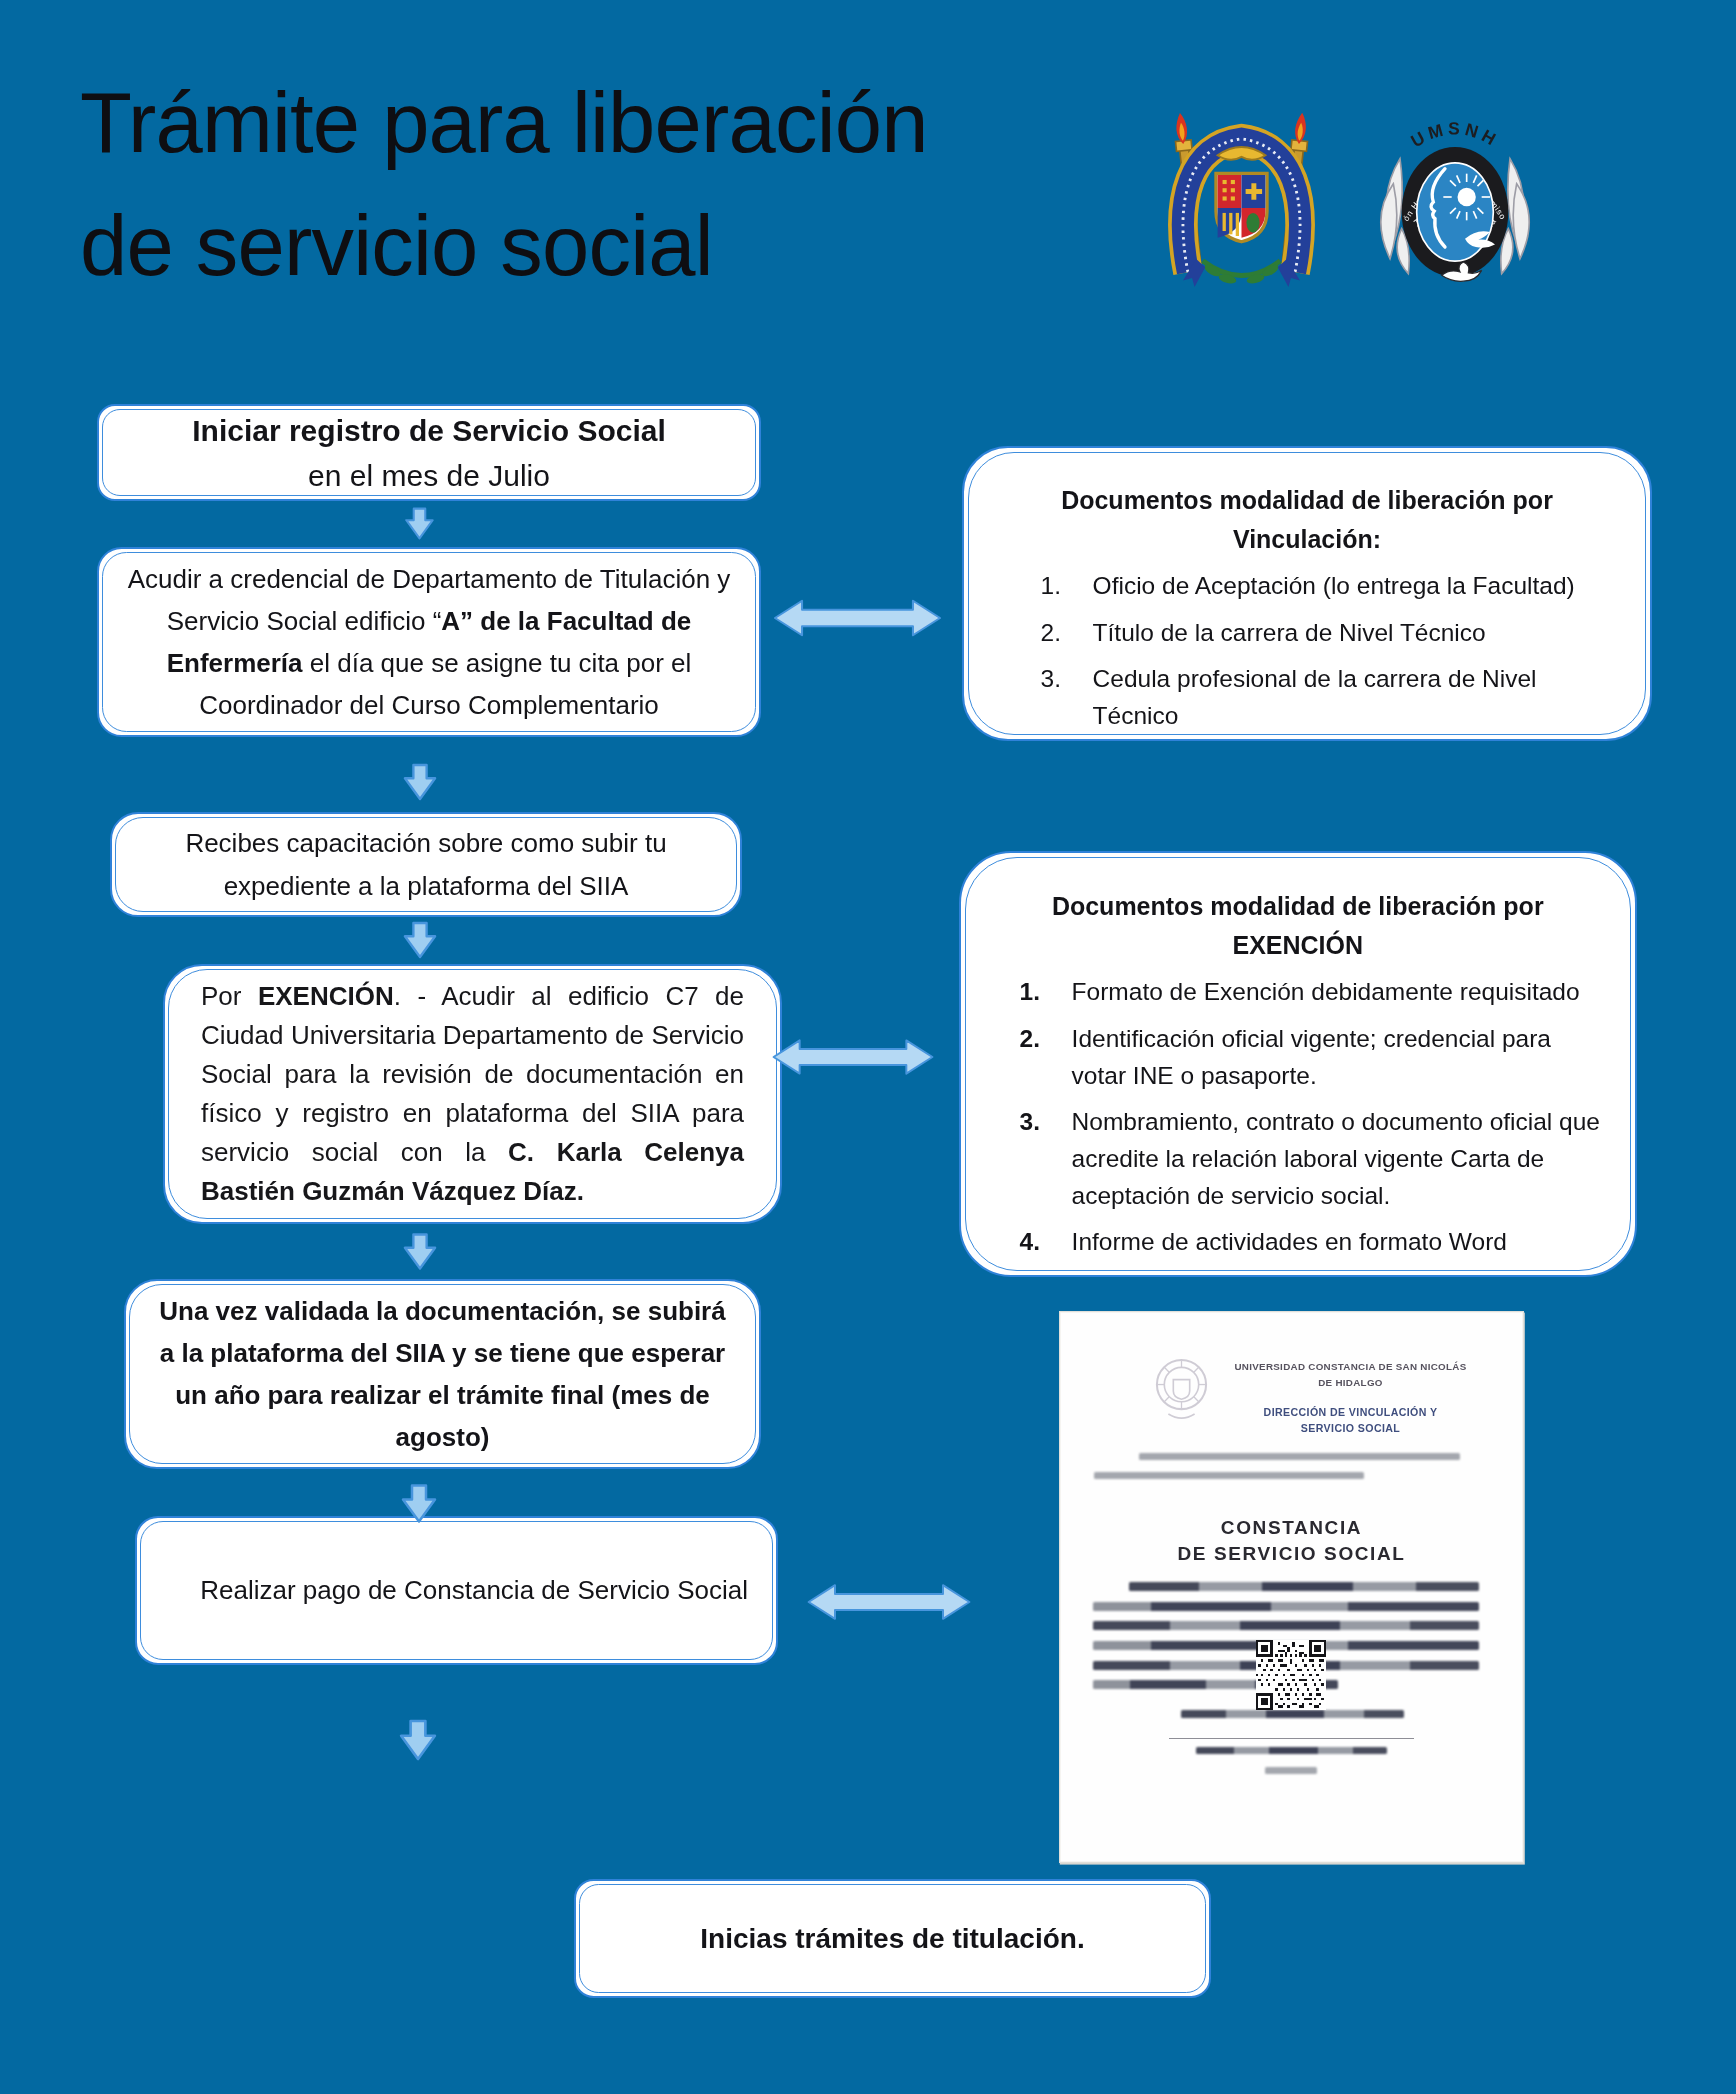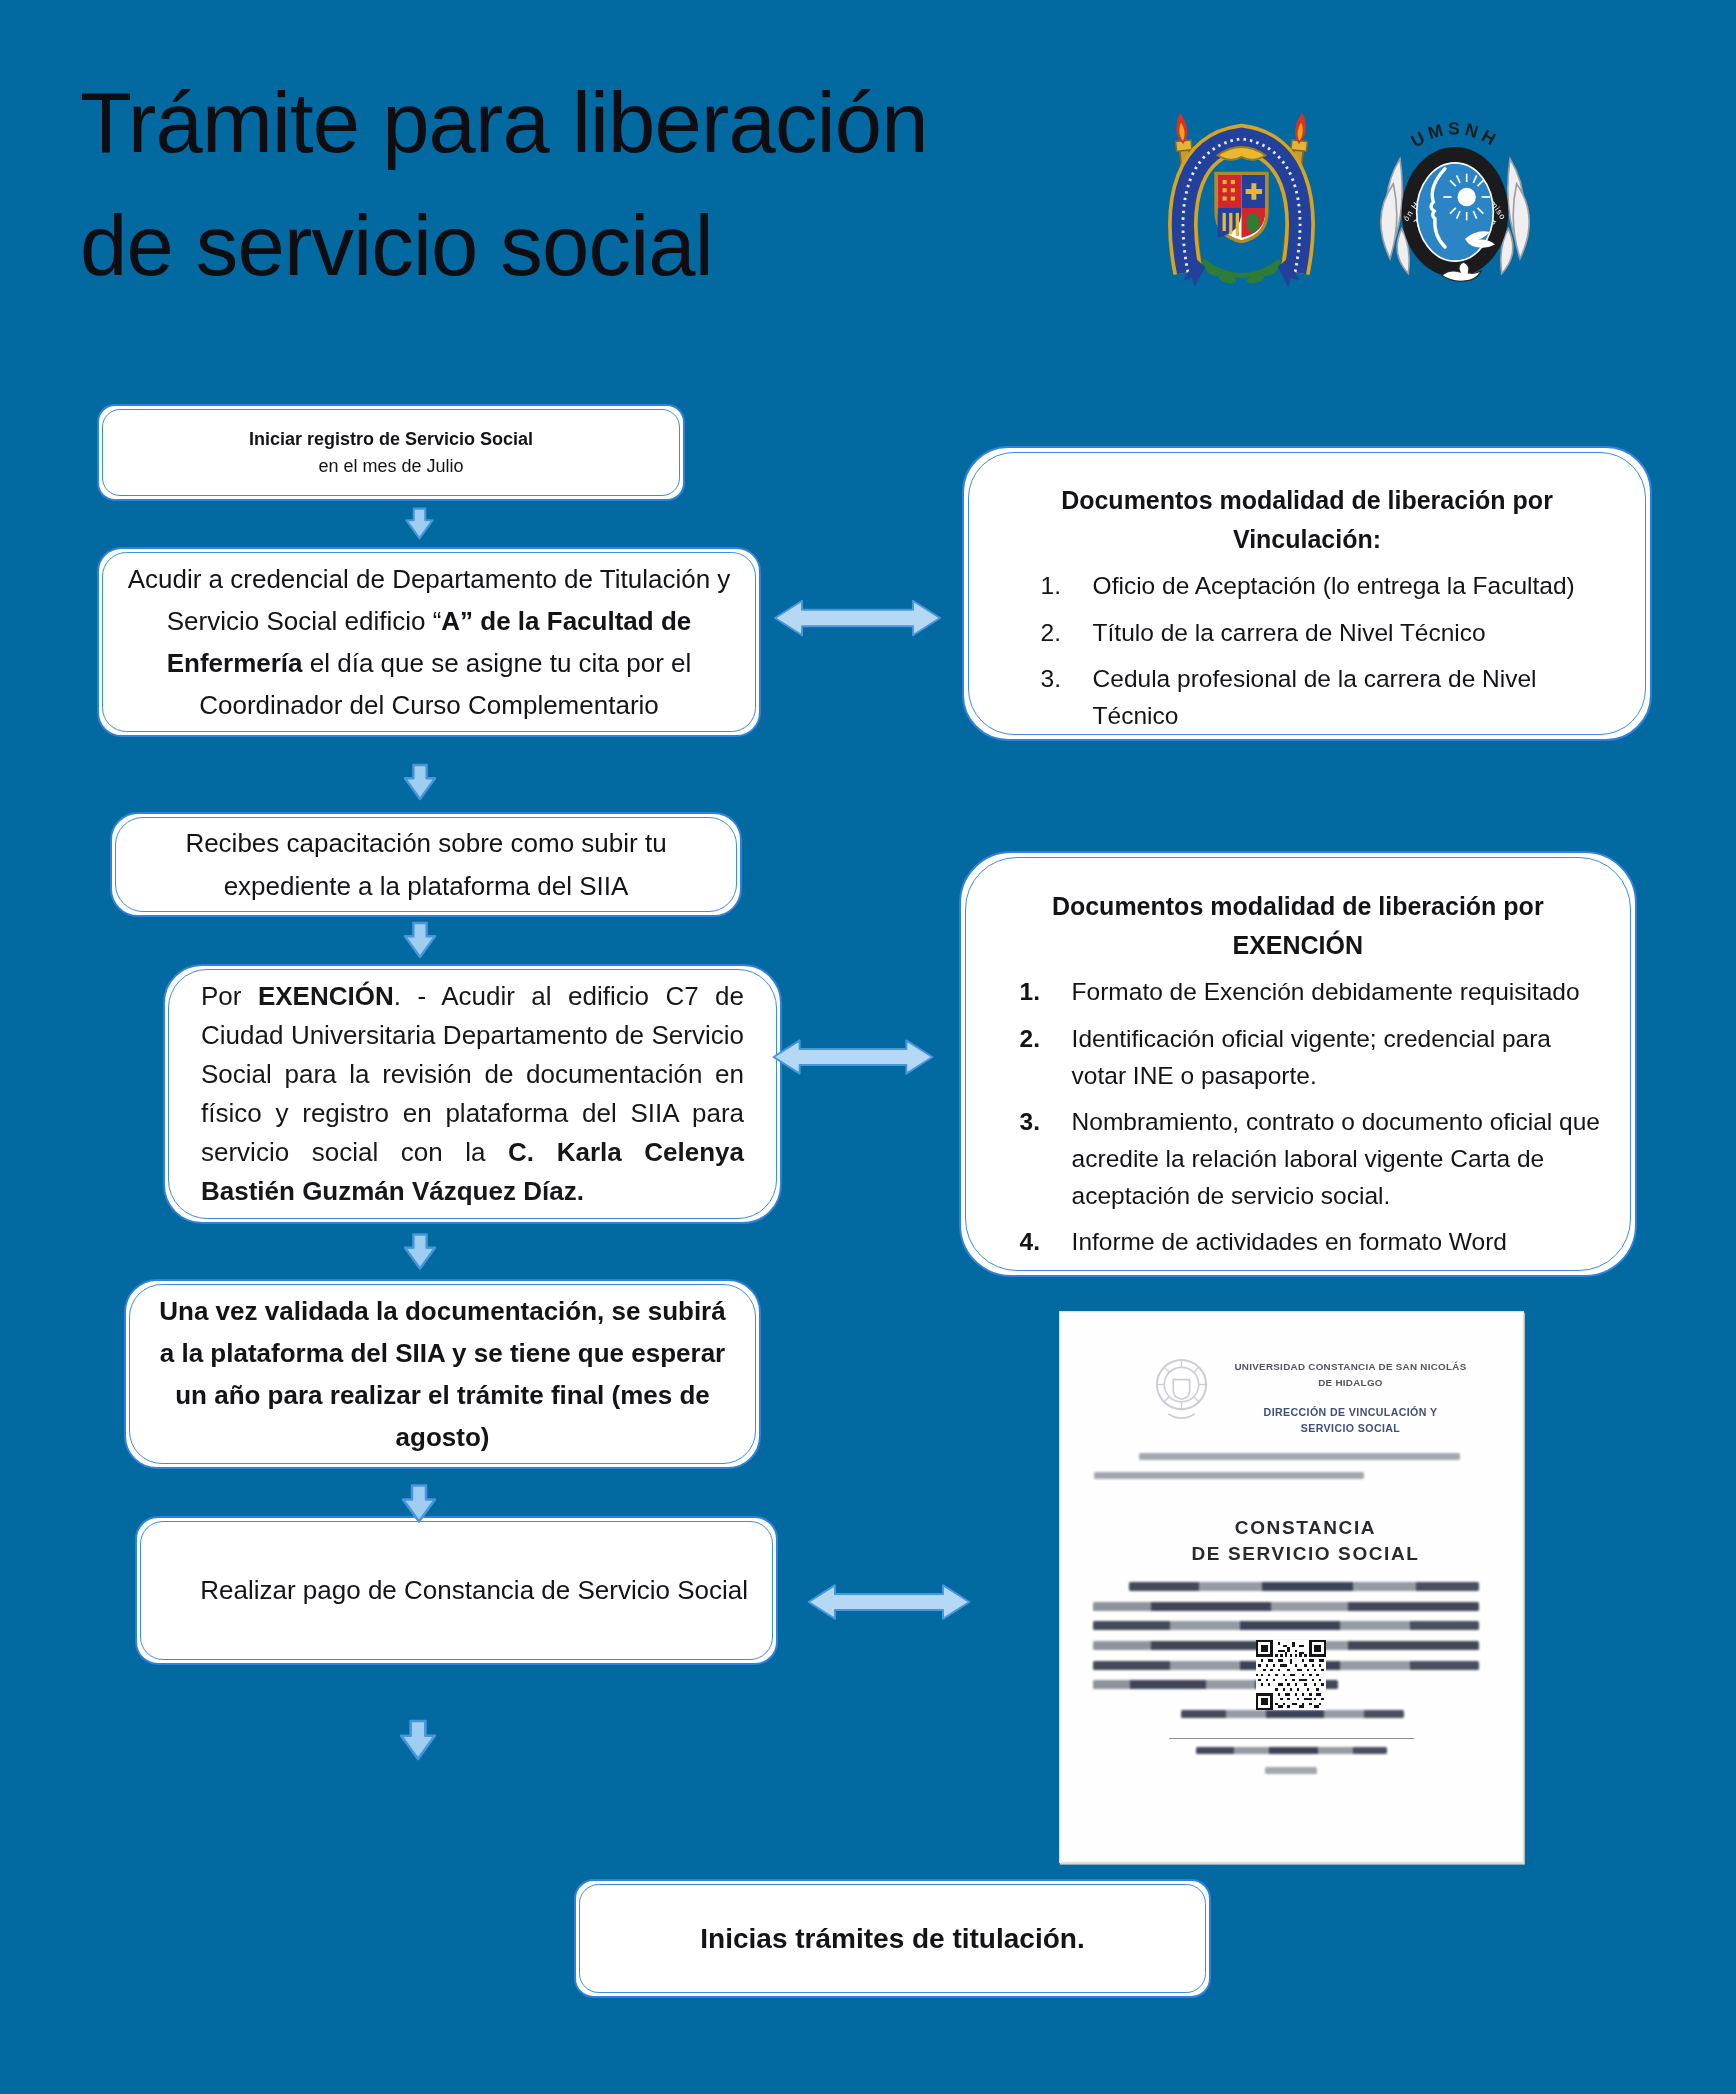--- a/index.html
+++ b/index.html
@@ -48,21 +48,21 @@
     position:absolute;left:139px;top:47px;width:303px;text-align:center;
     font-size:9.8px;font-weight:bold;letter-spacing:0.3px;color:#56525e;line-height:1.6;
     filter:blur(0.7px);
   }
   .cert-dir{
     position:absolute;left:139px;top:92px;width:303px;text-align:center;
     font-size:10.6px;font-weight:bold;letter-spacing:0.4px;color:#3f4e7e;line-height:1.55;
     filter:blur(0.5px);
   }
   .cert-title{
-    position:absolute;left:14px;top:203px;width:463px;text-align:center;
+    position:absolute;left:0;top:203px;width:463px;text-align:center;
     font-size:19px;font-weight:bold;letter-spacing:1.6px;color:#2a2930;line-height:1.35;
     filter:blur(0.2px);
   }
   .bl,.bd{position:absolute;border-radius:1.6px;}
   .bl{height:7.4px;background:#a4a7ae;filter:blur(1.1px);}
   .bd{height:9px;filter:blur(0.9px);
       background:linear-gradient(90deg,#45495a 0 20%,#969aa3 20% 38%,#3e4256 38% 64%,#969aa3 64% 82%,#4a4e5e 82% 100%);}
   .bd2{position:absolute;height:9px;border-radius:1.6px;filter:blur(0.9px);
       background:linear-gradient(90deg,#8e929b 0 15%,#404457 15% 46%,#969aa3 46% 66%,#434759 66% 100%);}
   .sig-line{position:absolute;left:109px;top:426px;width:245px;border-top:1.6px solid #8e8e96;filter:blur(0.4px);}
@@ -184,21 +184,21 @@
       </g>
     </g>
 
     <path d="M96 78 Q76 100 82 118 Q76 124 83 129 Q79 134 84 138 Q82 158 96 172" fill="none" stroke="#ffffff" stroke-width="4" stroke-linecap="round"></path>
 
     <path d="M120 162 Q134 150 150 154 Q143 161 136 163 Q148 162 156 169 Q145 175 133 172 Q124 170 120 162 Z" fill="#ffffff"></path>
 
     <path d="M92 206 Q102 198 114 202 Q110 194 118 190 Q127 194 124 203 Q133 205 140 200 Q133 213 118 213 Q103 214 92 206 Z" fill="#ffffff" stroke="#2a2a2e" stroke-width="1.5"></path>
   </svg>
 
-  <div class="dbox step" style="left:97px;top:404px;width:588px;height:97px;border-radius:18px;font-size:18px;line-height:1.5;">
+  <div class="dbox step" style="left:97px;top:404px;width:664px;height:97px;border-radius:18px;font-size:30px;line-height:1.5;">
     <div><span class="b">Iniciar registro de Servicio Social</span></div>
     <div><span>en el mes de Julio</span></div>
   </div>
 
   <div class="dbox step" style="left:97px;top:547px;width:664px;height:190px;border-radius:24.5px;padding:0 21px;">
     <div><span>Acudir a credencial de Departamento de Titulación y Servicio Social edificio “</span><span class="b">A” de la Facultad de Enfermería</span><span> el día que se asigne tu cita por el Coordinador del Curso Complementario</span></div>
   </div>
 
   <div class="dbox step" style="left:110px;top:812px;width:632px;height:105px;border-radius:28px;padding:0 31px;">
     <div>Recibes capacitación sobre como subir tu expediente a la plataforma del SIIA</div>

